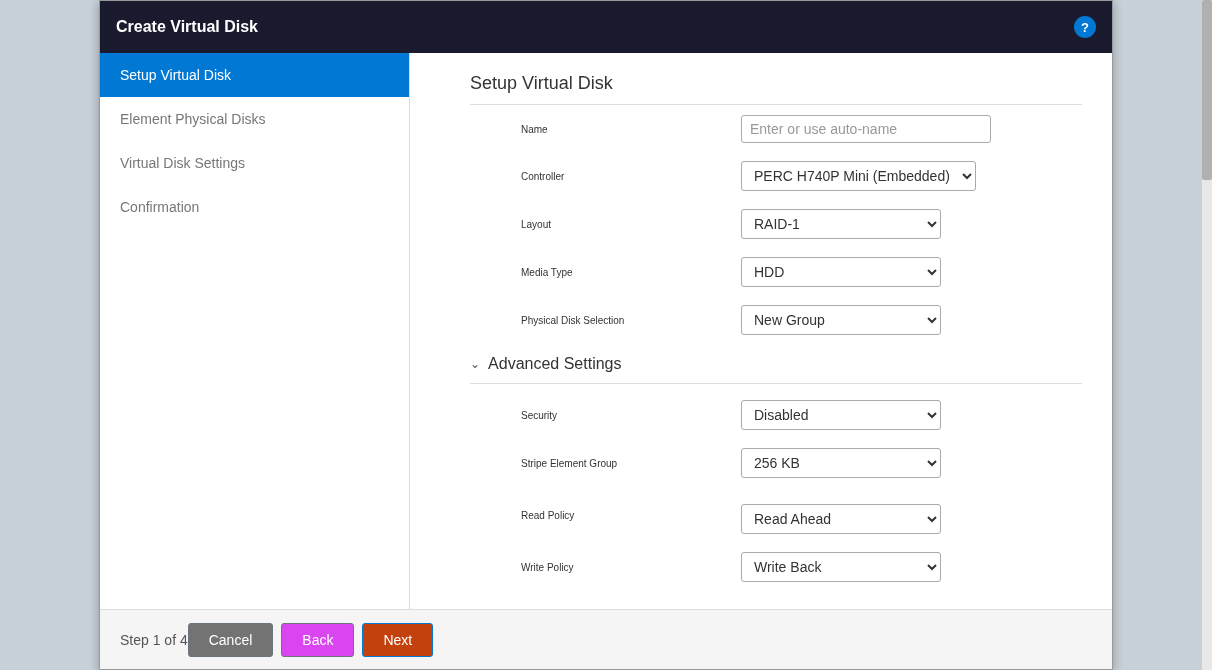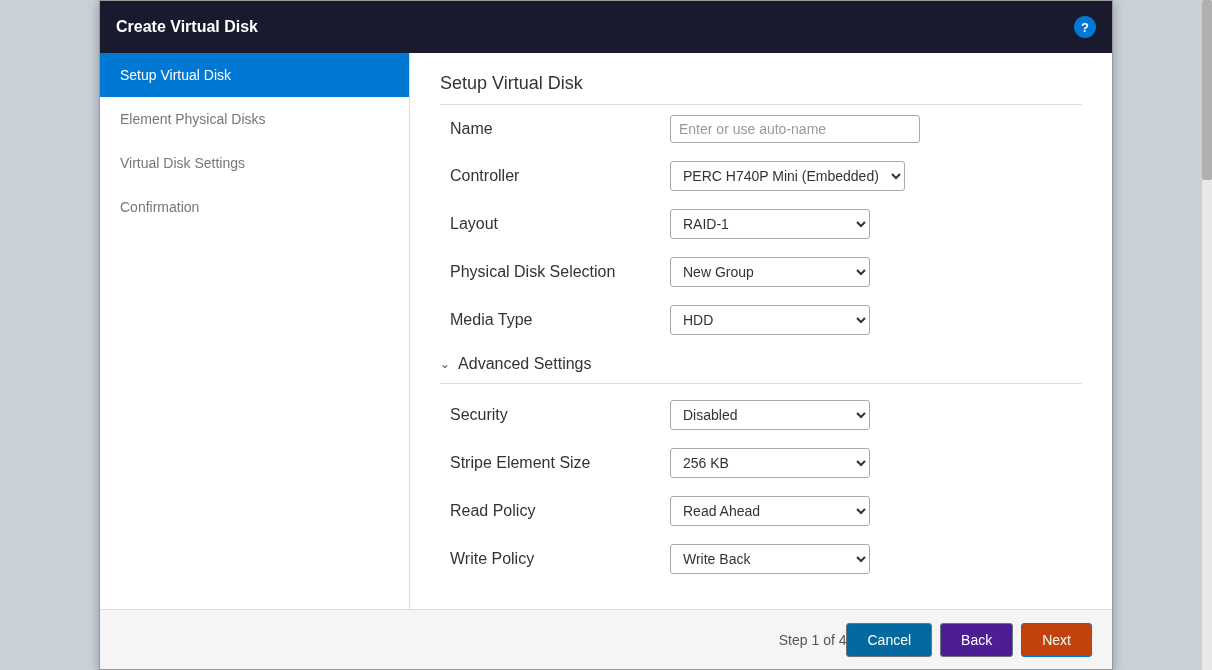--- a/index.html
+++ b/index.html
@@ -47,20 +47,21 @@
       align-items: center;
       justify-content: center;
       font-weight: bold;
       font-size: 13px;
       cursor: pointer;
     }
     .dialog-body {
       display: flex;
       flex: 1;
       overflow: hidden;
+      gap: 30px;
     }
     .sidebar {
       width: 310px;
       background: #fff;
       border-right: 1px solid #ddd;
       padding: 0;
       flex-shrink: 0;
     }
     .sidebar-item {
       padding: 14px 16px;
@@ -94,22 +95,23 @@
     }
     .form-row {
       display: flex;
       align-items: center;
       margin-bottom: 18px;
       padding: 0 10px;
     }
     .form-label {
       width: 220px;
       color: #333;
-      font-size: 16px;
+      font-size: 10px;
       flex-shrink: 0;
+      margin-left: 41px;
     }
     .form-control {
       font-size: 14px;
       padding: 5px 8px;
       border: 1px solid #aaa;
       border-radius: 3px;
       background: #fff;
       color: #333;
       min-width: 200px;
     }
@@ -150,46 +152,46 @@
       height: 180px;
       background: #b0b0b0;
       border-radius: 2px;
     }
     .dialog-footer {
       background: #f5f5f5;
       border-top: 1px solid #ddd;
       padding: 12px 20px;
       display: flex;
       align-items: center;
-      justify-content: flex-end;
+      justify-content: flex-start;
       min-height: 60px;
     }
     .step-text {
       color: #555;
       font-size: 14px;
     }
     .footer-buttons {
       display: flex;
       gap: 8px;
     }
     .btn {
       padding: 8px 20px;
       font-size: 14px;
       border-radius: 3px;
       cursor: pointer;
       border: 1px solid transparent;
       font-weight: normal;
     }
     .btn-cancel {
-      background: #0369a1;
+      background: #737373;
       color: #fff;
       border-color: #6c757d;
     }
     .btn-back {
-      background: #4c1d95;
+      background: #d946ef;
       color: #fff;
       border-color: #6c757d;
     }
     .btn-next {
       background: #c2410c;
       color: #fff;
       border-color: #0078d4;
     }
     select.form-control {
       appearance: auto;
@@ -247,59 +249,59 @@
         <div class="form-label">Layout</div>
         <select class="form-control">
           <option>RAID-1</option>
           <option>RAID-0</option>
           <option>RAID-5</option>
           <option>RAID-6</option>
           <option>RAID-10</option>
         </select>
       </div>
       <div class="form-row">
-        <div class="form-label">Physical Disk Selection</div>
-        <select class="form-control">
-          <option>New Group</option>
-        </select>
-      </div>
-      <div class="form-row">
         <div class="form-label">Media Type</div>
         <select class="form-control">
           <option>HDD</option>
           <option>SSD</option>
+        </select>
+      </div>
+      <div class="form-row">
+        <div class="form-label">Physical Disk Selection</div>
+        <select class="form-control">
+          <option>New Group</option>
         </select>
       </div>
 
       <div class="advanced-section">
         <div class="advanced-header">
           <span class="chevron">⌄</span>
           <span>Advanced Settings</span>
         </div>
 
         <div class="form-row">
           <div class="form-label">Security</div>
           <select class="form-control">
             <option>Disabled</option>
             <option>Enabled</option>
           </select>
         </div>
         <div class="form-row">
-          <div class="form-label">Stripe Element Size</div>
+          <div class="form-label">Stripe Element Group</div>
           <select class="form-control">
             <option>64 KB</option>
             <option>128 KB</option>
             <option selected="">256 KB</option>
             <option>512 KB</option>
             <option>1 MB</option>
           </select>
         </div>
         <div class="form-row">
           <div class="form-label">Read Policy</div>
-          <select class="form-control" style="min-width:200px;">
+          <select class="form-control" style="min-width:200px;margin-top:8px;">
             <option selected="">Read Ahead</option>
             <option>No Read Ahead</option>
             <option>Adaptive Read Ahead</option>
           </select>
         </div>
         <div class="form-row">
           <div class="form-label">Write Policy</div>
           <select class="form-control">
             <option selected="">Write Back</option>
             <option>Write Through</option>

